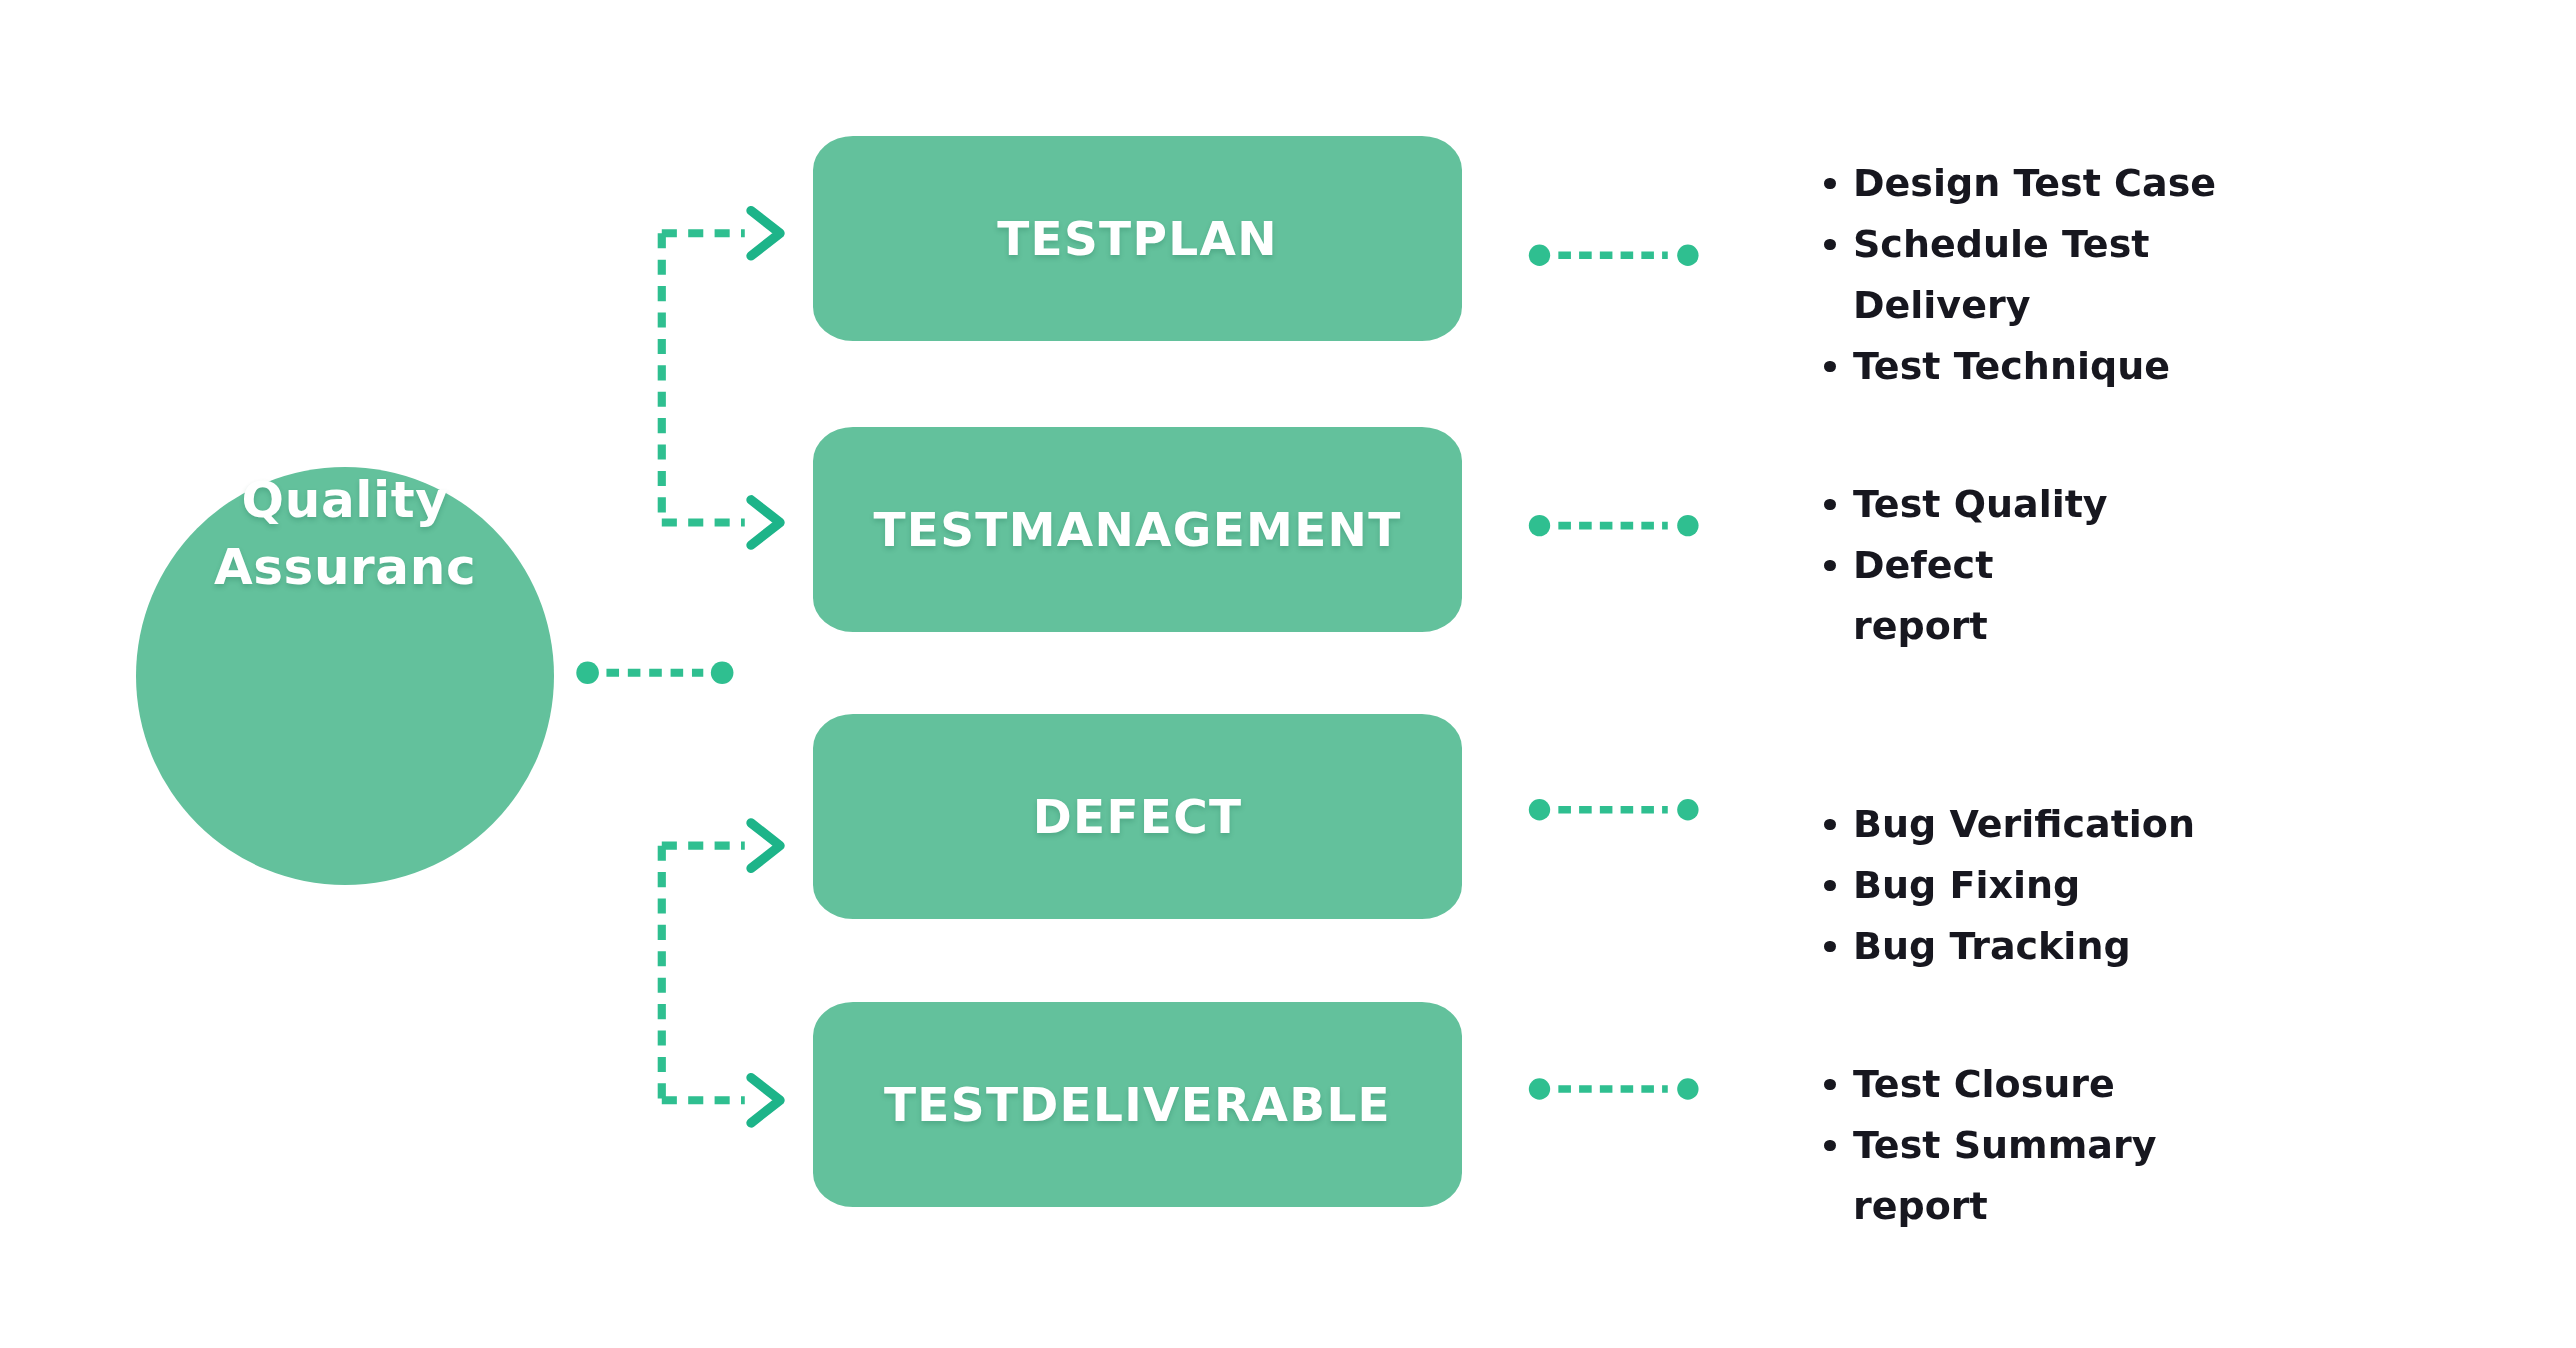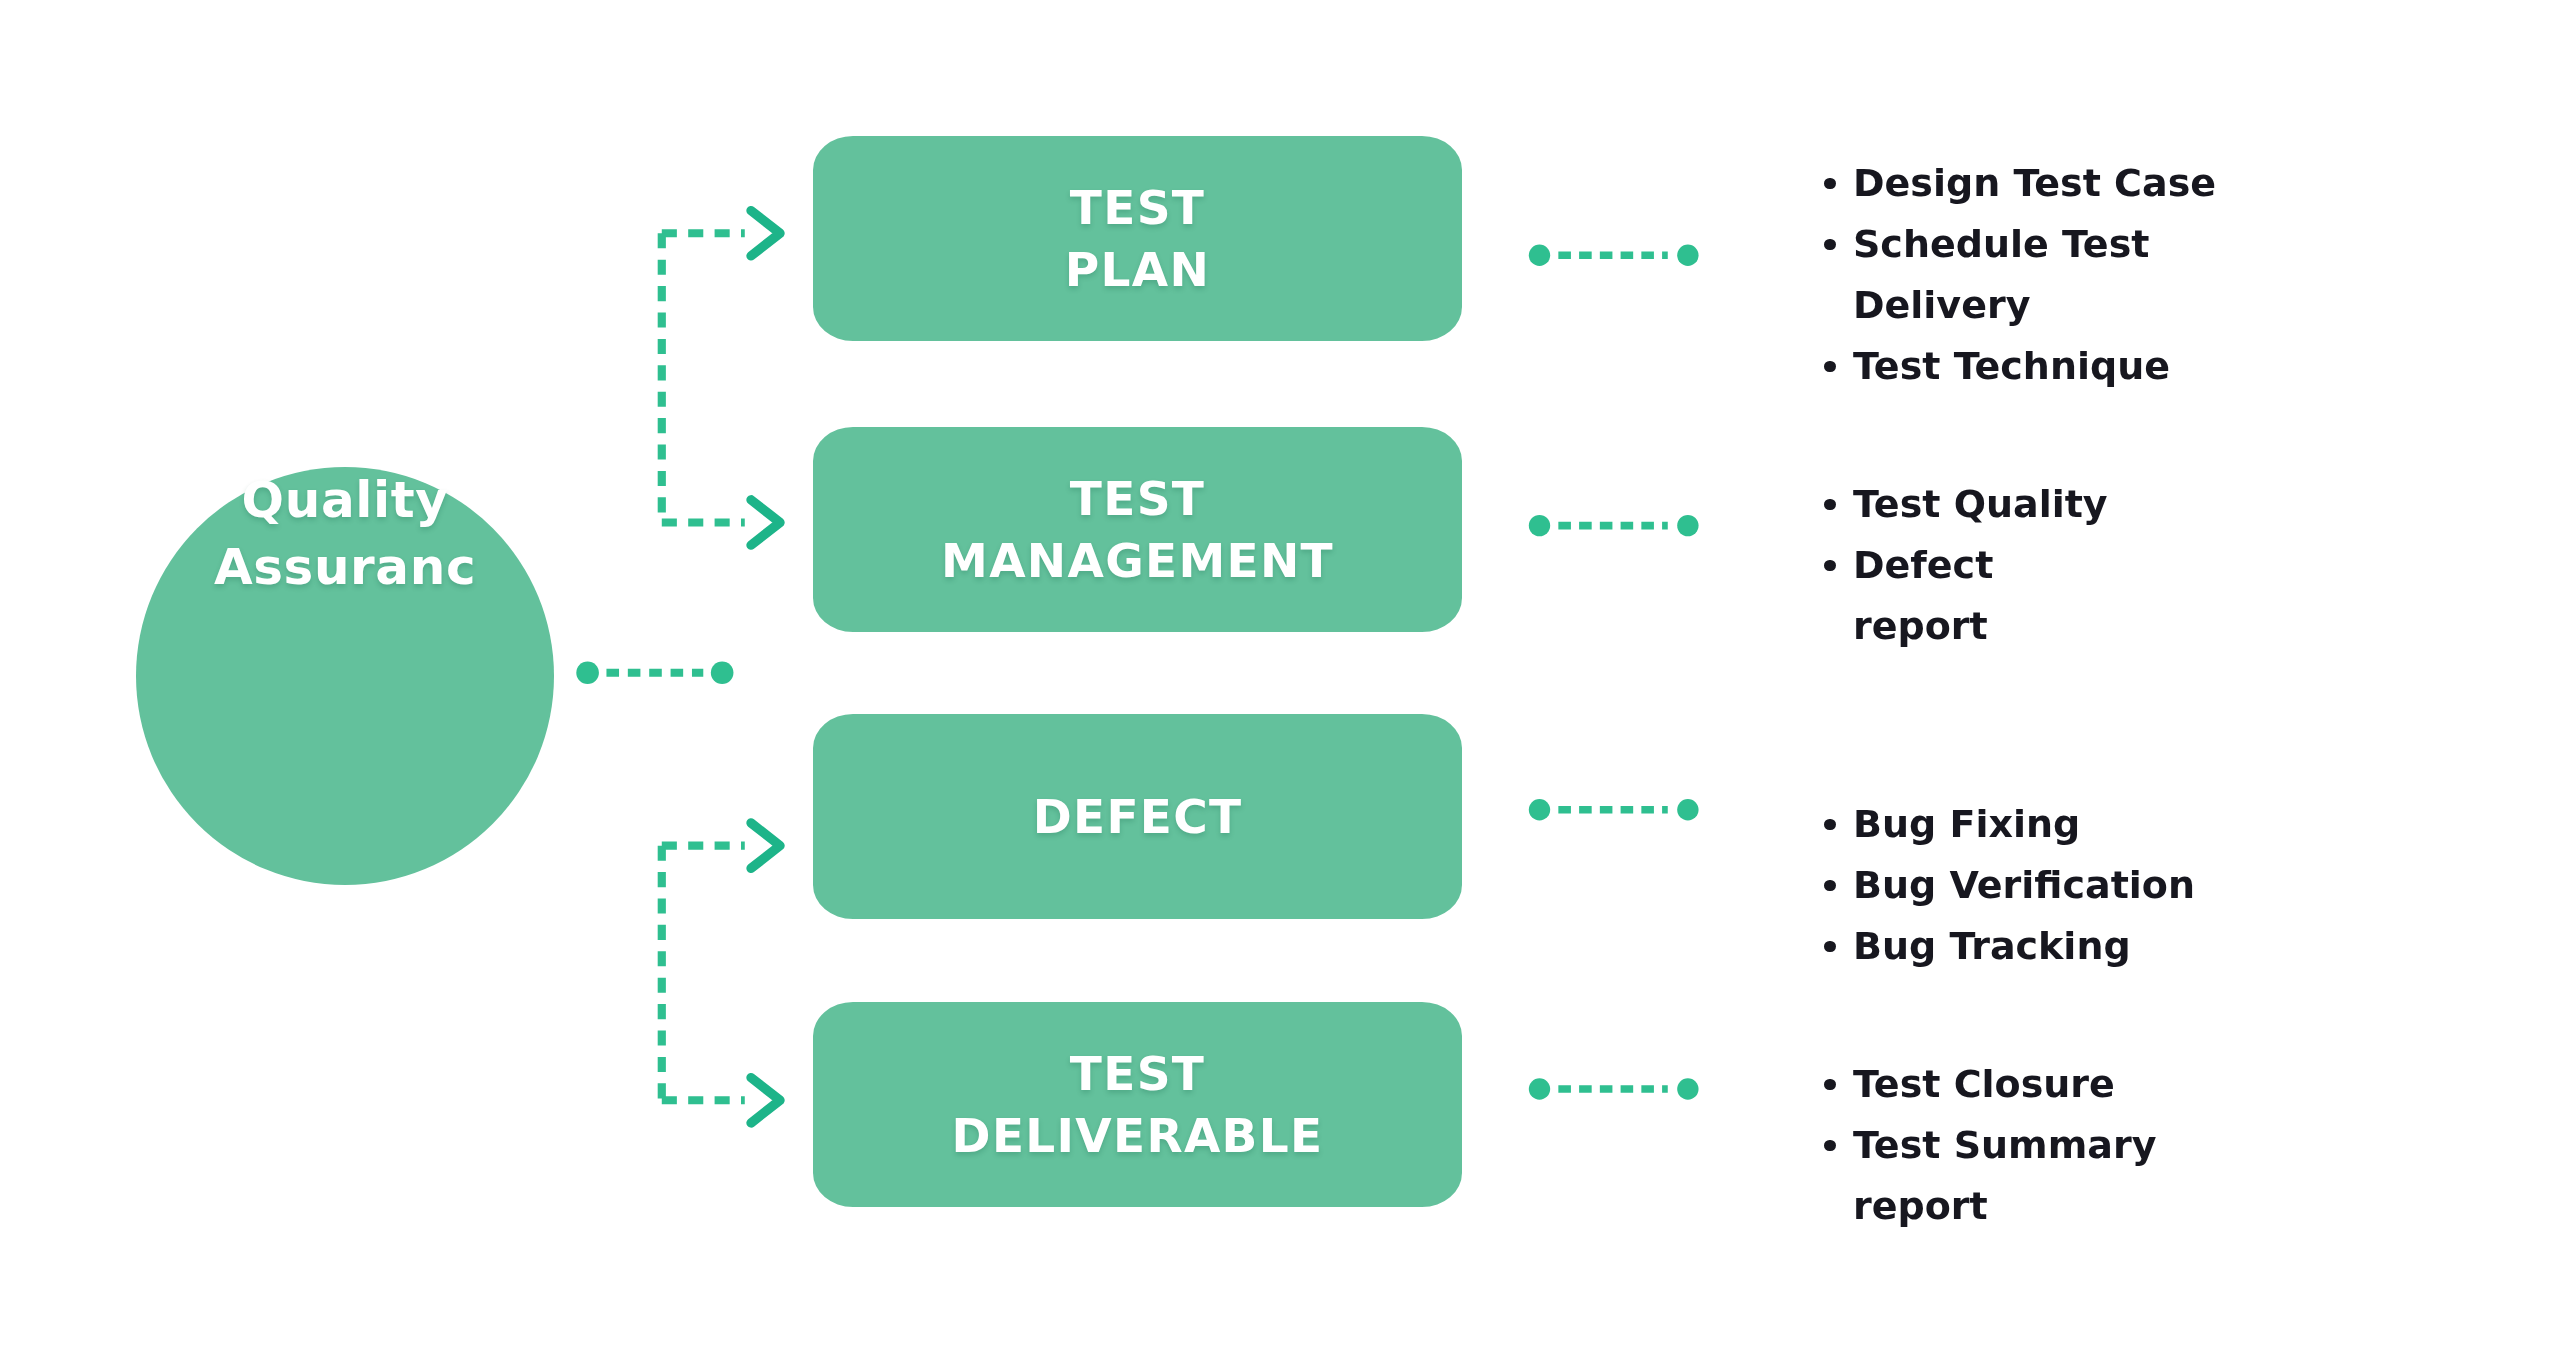--- a/index.html
+++ b/index.html
@@ -34,21 +34,21 @@
   .root-label{
     color:var(--box-text);
     font-size:50px;font-weight:700;line-height:67px;letter-spacing:0.6px;
     width:327px;
     text-shadow:0 3.1px 5.7px rgba(15,90,65,.22);
   }
   .stage-box{
     position:absolute;left:813px;width:649px;height:205px;
     background:var(--node-fill);
     border-radius:40px / 34px;
-    display:flex;flex-direction:column;align-items:center;justify-content:center;
+    display:flex;flex-direction:row;align-items:center;justify-content:center;
     text-align:center;
   }
   .stage-box .line{
     color:var(--box-text);
     font-size:47px;font-weight:700;letter-spacing:1.3px;line-height:62px;
     text-shadow:0 3.1px 5.7px rgba(15,90,65,.22);
     white-space:nowrap;
   }
   .stage-1{top:136px}
   .stage-2{top:427px}
@@ -152,22 +152,22 @@
       <li>Schedule Test
 Delivery</li>
       <li>Test Technique</li>
     </ul>
   <ul class="item-list list-2">
       <li>Test Quality</li>
       <li>Defect
 report</li>
     </ul>
   <ul class="item-list list-3">
+      <li>Bug Verification</li>
       <li>Bug Fixing</li>
-      <li>Bug Verification</li>
       <li>Bug Tracking</li>
     </ul>
   <ul class="item-list list-4">
       <li>Test Closure</li>
       <li>Test Summary
 report</li>
     </ul>
 
 </div>
 

